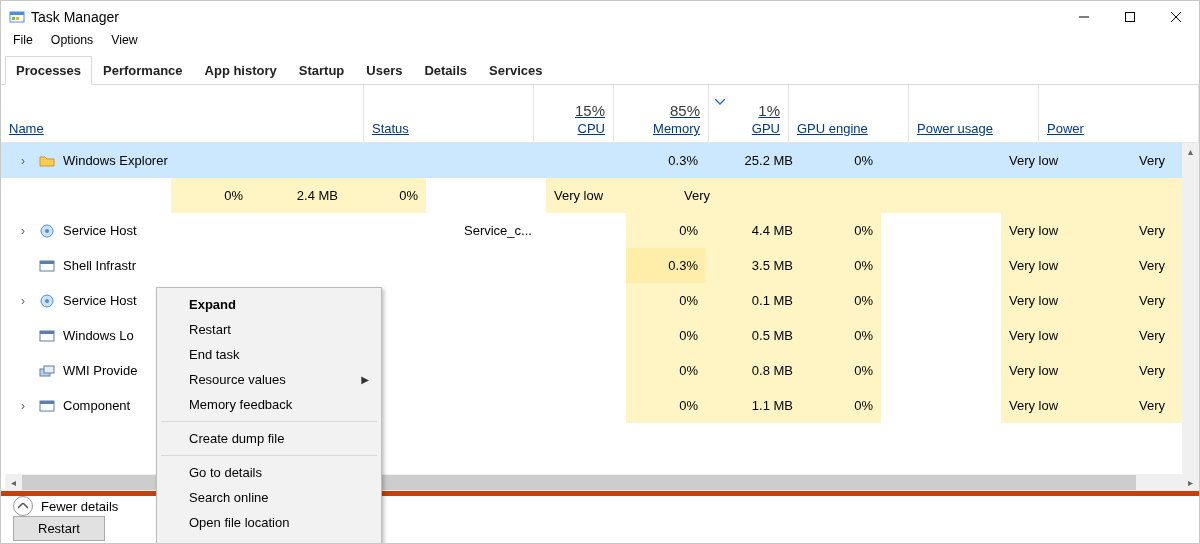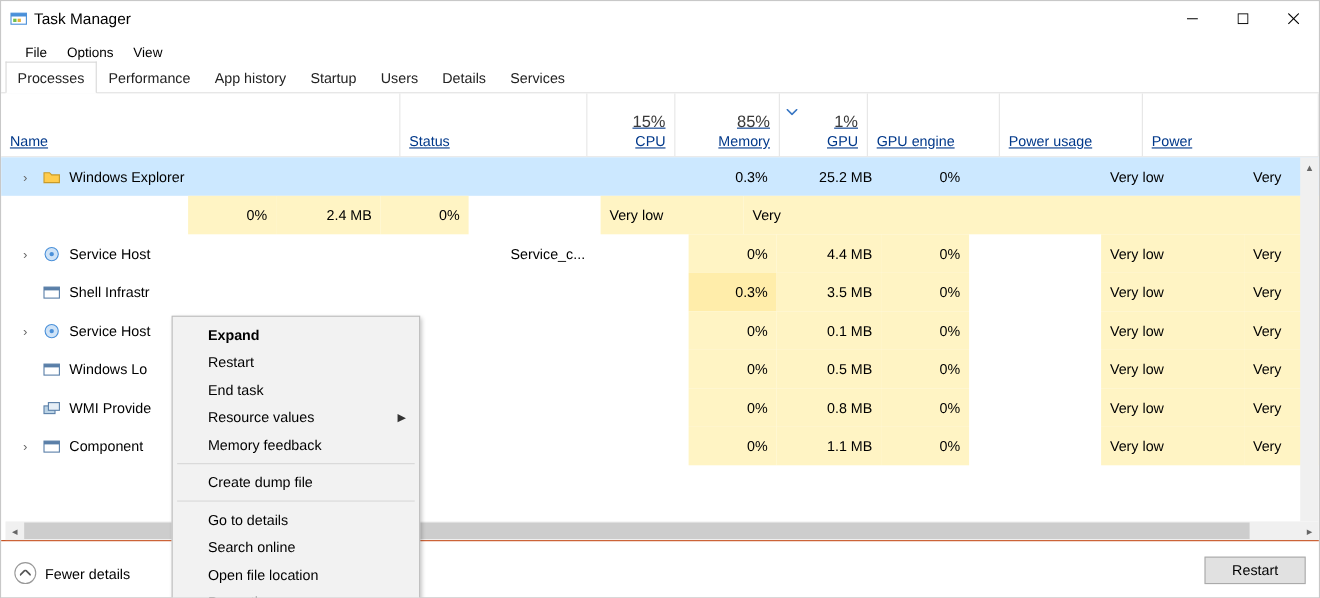--- a/index.html
+++ b/index.html
@@ -7,24 +7,24 @@
 
   
   .titlebar { display: flex; align-items: center; height: 32px; padding-left: 8px; }
   .titlebar .app-icon { width: 16px; height: 16px; margin-right: 6px; display: flex; align-items: center; justify-content: center; }
   .titlebar .app-title { font-size: 14px; }
   .titlebar .spacer { flex: 1; }
   .win-btn { width: 46px; height: 32px; display: flex; align-items: center; justify-content: center; }
   .win-btn svg { width: 10px; height: 10px; }
 
   
-  .menubar { height: 22px; display: flex; align-items: flex-end; padding-left: 22px; gap: 18px; font-size: 12.3px; }
-
-  
-  .tabs { display: flex; border-bottom: 1px solid #d8d8d8; padding: 0 4px; font-size: 13px; }
+  .menubar { height: 22px; display: flex; align-items: flex-start; padding-left: 12px; gap: 18px; font-size: 12.3px; }
+
+  
+  .tabs { display: flex; border-bottom: 1px solid #d8d8d8; padding: 0 4px; font-size: 13px; font-weight: bold; }
   .tab { padding: 6px 10px 6px 10px; border: 1px solid transparent; position: relative; top: 1px; color: #222; }
   .tab.active { border: 1px solid #d8d8d8; border-bottom: 1px solid #fff; background: #fff; }
 
   
   .table-wrap { position: relative; height: 406px; }
   .thead { display: flex; height: 58px; border-bottom: 1px solid #e5e5e5; background: #fff; }
   .th { border-right: 1px solid #e5e5e5; padding: 6px 8px; display: flex; flex-direction: column; justify-content: flex-end; color: #00388a; font-size: 13px; position: relative; text-decoration: underline; }
   .th-name { width: 363px; }
   .th-status { width: 170px; }
   .th-cpu { width: 80px; text-align: right; align-items: flex-end; }
@@ -65,21 +65,21 @@
   .hscroll { position: absolute; bottom: 0; left: 4px; right: 0; height: 17px; display: flex; align-items: center; background: #f0f0f0; }
   .hscroll .arrow { width: 17px; height: 17px; display: flex; align-items: center; justify-content: center; font-size: 10px; color: #666; }
   .hscroll .track { flex: 1; height: 17px; position: relative; }
   .hscroll .thumb { position: absolute; top: 1px; left: 0; height: 15px; width: 96%; background: #cdcdcd; }
 
   
   .vscroll { position: absolute; top: 58px; right: 0; bottom: 17px; width: 17px; background: #f0f0f0; }
   .vscroll .arrow { height: 17px; width: 17px; display: flex; align-items: center; justify-content: center; font-size: 10px; color: #666; }
 
   
-  .footer { display: flex; align-items: flex-end; height: 40px; border-top: 1px solid #c2410c; padding: 0 12px; }
+  .footer { display: flex; align-items: flex-start; height: 40px; border-top: 5px solid #c2410c; padding: 0 12px; flex-direction: column; }
   .footer .spacer { flex: 1; }
   .details-toggle { display: flex; align-items: center; gap: 8px; font-size: 13px; }
   .circle-up { width: 20px; height: 20px; border: 1px solid #999; border-radius: 50%; display: flex; align-items: center; justify-content: center; }
   .btn { padding: 4px 24px; border: 1px solid #aaa; background: #e1e1e1; font-size: 13px; }
 </style>
 </head>
 <body>
 
 <div class="titlebar">
   <span class="app-icon">

